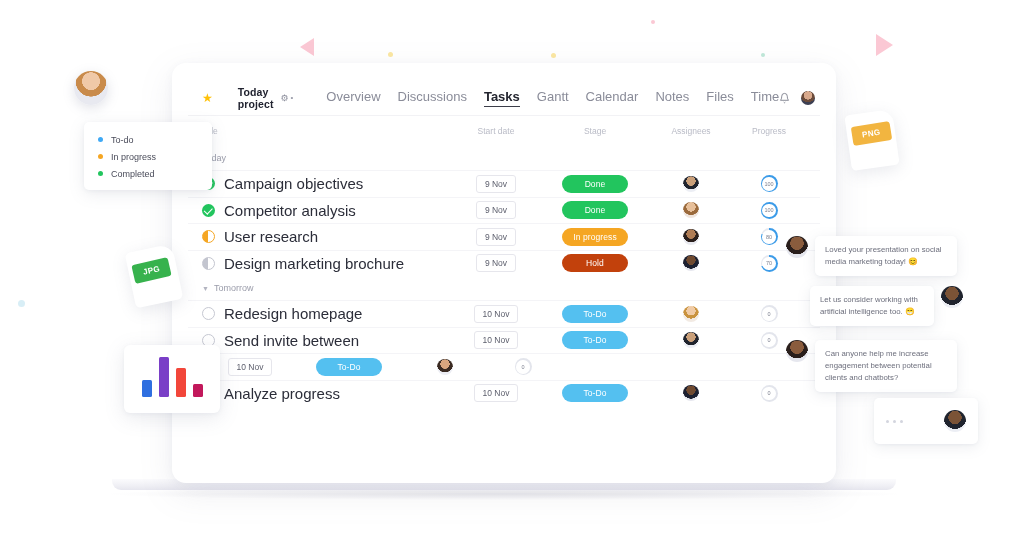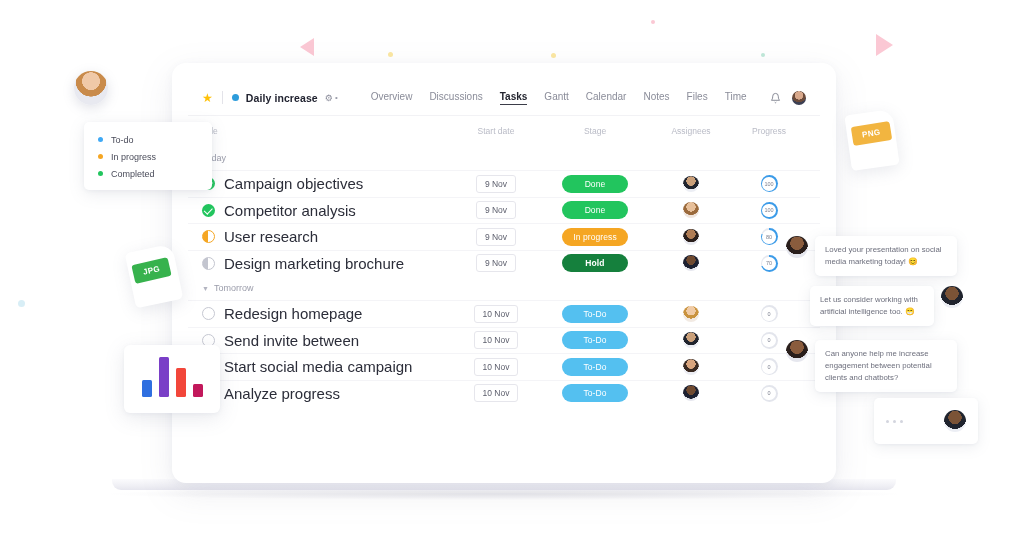--- a/index.html
+++ b/index.html
@@ -49,21 +49,21 @@
     border-bottom: 1px solid #f2f2f5;
   }
   .star { color: #FFC107; font-size: 12px; line-height: 1; }
   .head-sep { width: 1px; height: 13px; background: #e3e3e9; margin: 0 9px; }
   .proj-dot { width: 7px; height: 7px; border-radius: 50%; background: #2D9CDB; margin-right: 7px; }
   .proj-name { font-size: 10.5px; font-weight: bold; color: #212330; letter-spacing: .1px; }
   .gear { margin-left: 7px; font-size: 9px; color: #8b8d9b; }
   .caret-sm { margin-left: 2px; font-size: 8px; color: #9b9daa; }
 
   .nav { display: flex; align-items: center; gap: 17px; margin-left: 33px; }
-  .nav-item { font-size: 10px; color: #8a8c99; white-space: nowrap; padding-bottom: 2px; }
+  .nav-item { font-size: 13px; color: #8a8c99; white-space: nowrap; padding-bottom: 2px; }
   .nav-item.active { color: #23252f; font-weight: bold; border-bottom: 1.6px solid #3b3d49; }
 
   .head-right { margin-left: auto; display: flex; align-items: center; gap: 11px; }
   .bell { width: 11px; height: 12px; color: #80828f; }
   .avatar { border-radius: 50%; background-size: cover; background-position: center; flex: none; }
   .av-head { width: 14px; height: 14px; }
 
   
   .cols {
     display: flex; align-items: center; height: 30px;
@@ -195,21 +195,21 @@
 
   <div class="laptop-shadow"></div>
   <div class="laptop-base"></div>
   <div class="laptop-screen">
     <div class="laptop-inner">
 
       <div class="app-head">
         <span class="star">★</span>
         <span class="head-sep"></span>
         <span class="proj-dot"></span>
-        <span class="proj-name">Daily increase</span>
+        <span class="proj-name">Today project</span>
         <span class="gear">⚙</span>
         <span class="caret-sm">•</span>
 
         <div class="nav" id="nav-root">
             <span class="nav-item">Overview</span>
             <span class="nav-item">Discussions</span>
             <span class="nav-item active">Tasks</span>
             <span class="nav-item">Gantt</span>
             <span class="nav-item">Calendar</span>
             <span class="nav-item">Notes</span>
@@ -300,21 +300,21 @@
           </div>
           <div class="row">
             <div class="cell-title">
               <span class="st half-gray"></span>
               <span class="task-name">Design marketing brochure</span>
             </div>
             <div class="cell-date">
               <span class="date-chip">9 Nov</span>
             </div>
             <div class="cell-stage">
-              <span class="badge" style="background: #15803d; font-weight: bold;">Hold</span>
+              <span class="badge" style="background: #c2410c;">Hold</span>
             </div>
             <div class="cell-assign">
               <span class="avatar av-row" style="background-image: radial-gradient(circle at 50% 33%, rgb(111, 74, 48) 0px, rgb(111, 74, 48) 34%, rgb(28, 32, 48) 35%, rgb(28, 32, 48) 62%, rgb(230, 231, 238) 63%, rgb(230, 231, 238) 100%);"></span>
             </div>
             <div class="cell-prog">
               <span class="ring" style="background: conic-gradient(rgb(59, 155, 232) 0deg, rgb(59, 155, 232) 70%, rgb(230, 232, 239) 70%, rgb(230, 232, 239) 100%);">
                 <span style="width: 13.5px; height: 13.5px; border-radius: 50%; background: rgb(255, 255, 255); display: flex; align-items: center; justify-content: center; font-size: 5.5px; color: rgb(125, 128, 144);">70</span>
               </span>
             </div>
           </div>
@@ -356,24 +356,20 @@
             <div class="cell-assign">
               <span class="avatar av-row" style="background-image: radial-gradient(circle at 50% 32%, rgb(202, 160, 122) 0px, rgb(202, 160, 122) 34%, rgb(32, 36, 46) 35%, rgb(32, 36, 46) 60%, rgb(236, 238, 244) 61%, rgb(236, 238, 244) 100%);"></span>
             </div>
             <div class="cell-prog">
               <span class="ring" style="background: rgb(227, 229, 236);">
                 <span style="width: 13.5px; height: 13.5px; border-radius: 50%; background: rgb(255, 255, 255); display: flex; align-items: center; justify-content: center; font-size: 5.5px; color: rgb(125, 128, 144);">0</span>
               </span>
             </div>
           </div>
           <div class="row">
-            <div class="cell-title">
-              <span class="st empty"></span>
-              <span class="task-name">Start social media campaign</span>
-            </div>
             <div class="cell-date">
               <span class="date-chip">10 Nov</span>
             </div>
             <div class="cell-stage">
               <span class="badge" style="background: rgb(84, 192, 240);">To-Do</span>
             </div>
             <div class="cell-assign">
               <span class="avatar av-row" style="background-image: radial-gradient(circle at 50% 32%, rgb(217, 165, 126) 0px, rgb(217, 165, 126) 34%, rgb(58, 42, 34) 35%, rgb(58, 42, 34) 60%, rgb(236, 237, 243) 61%, rgb(236, 237, 243) 100%);"></span>
             </div>
             <div class="cell-prog">

